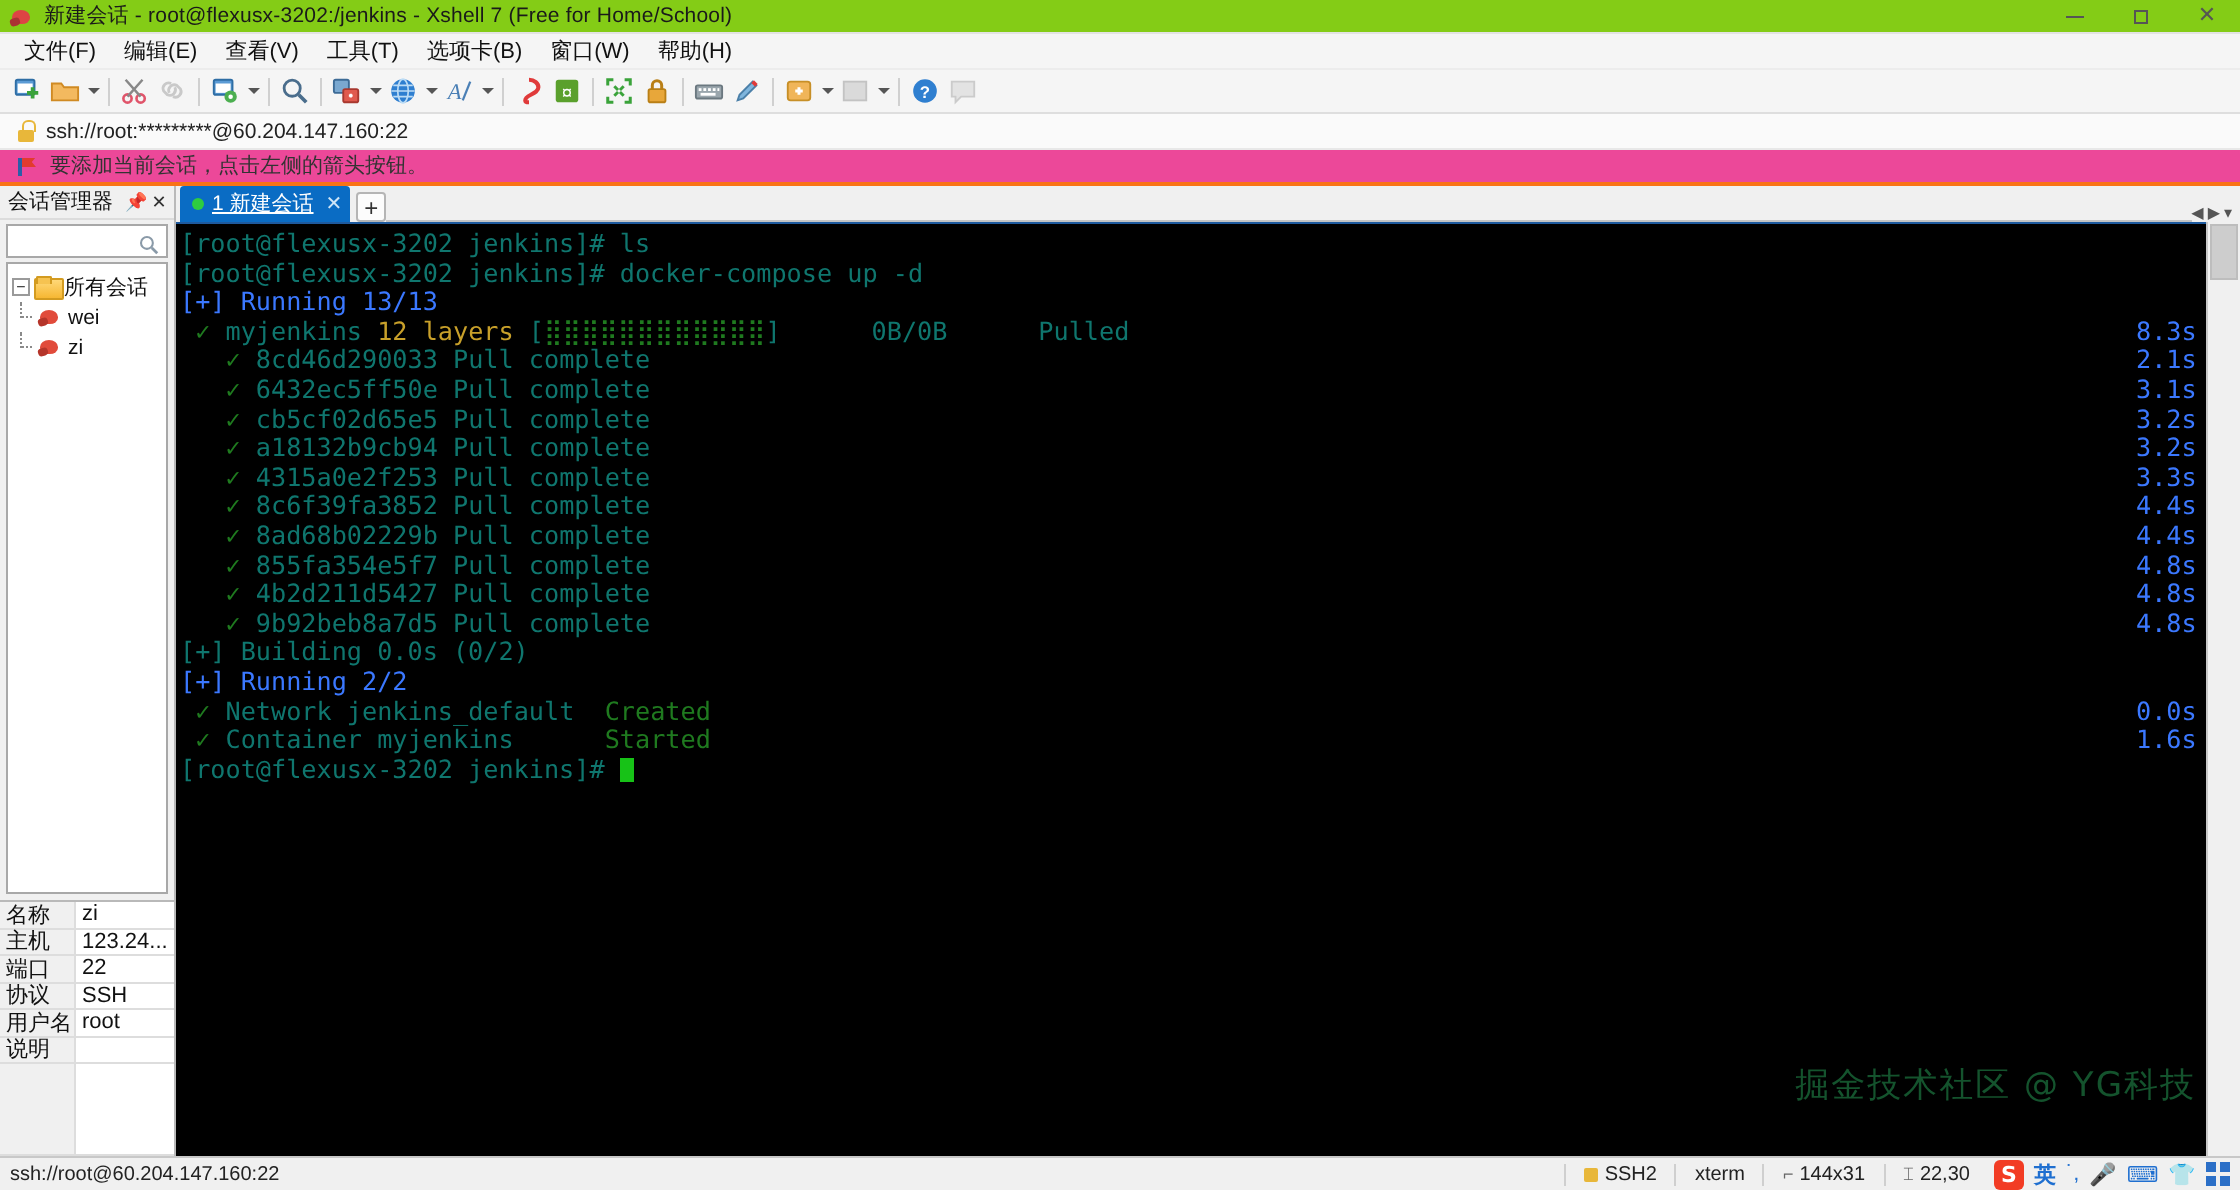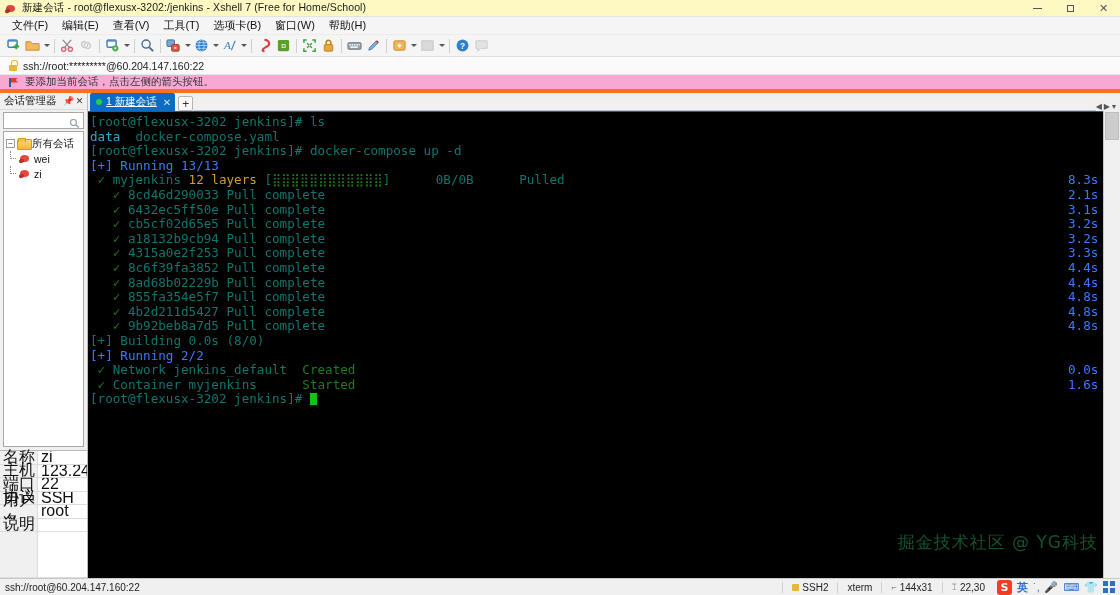--- a/index.html
+++ b/index.html
@@ -5,21 +5,21 @@
   * { box-sizing: border-box; margin: 0; padding: 0; }
   html, body {
     width: 1120px; height: 595px; overflow: hidden;
     font-family: "Liberation Sans", sans-serif;
     background: #f0f0f0;
   }
   #app { position: relative; width: 1120px; height: 595px; display: flex; flex-direction: column; }
 
   
   .titlebar {
-    height: 17px; background: #fef9c3; display: flex; align-items: center;
+    height: 17px; background: #84cc16; display: flex; align-items: center;
     border-bottom: 1px solid #e3e3e3; flex: none;
   }
   .tb-icon {
     width: 14px; height: 13px; margin: 0 4px 0 4px; position: relative; flex: none;
   }
   .tb-icon::before {
     content: ""; position: absolute; left: 2px; top: 3px; width: 9px; height: 7px;
     background: #d44; border-radius: 50% 50% 45% 45%;
   }
   .tb-icon::after {
@@ -73,22 +73,22 @@
     background: #e8b73a; border-radius: 1px;
   }
   .lockicon::after {
     content: ""; position: absolute; left: 2.5px; top: 0px; width: 5px; height: 5px;
     border: 1.5px solid #e8b73a; border-bottom: none; border-radius: 3px 3px 0 0;
   }
   .addr-text { font-size: 10.5px; color: #222; }
 
   
   .noticebar {
-    height: 18px; background: #f9a8d4; display: flex; align-items: center;
-    padding-left: 8px; flex: none; border-bottom: 4px solid #f97316;
+    height: 18px; background: #ec4899; display: flex; align-items: center;
+    padding-left: 8px; flex: none; border-bottom: 2px solid #f97316;
   }
   .flagicon { width: 11px; height: 11px; position: relative; margin-right: 6px; flex: none; }
   .flagicon::before {
     content: ""; position: absolute; left: 1px; top: 1px; width: 2px; height: 9px; background: #2b5ea8;
   }
   .flagicon::after {
     content: ""; position: absolute; left: 3px; top: 1px; width: 7px; height: 5px;
     background: #e23b2e; clip-path: polygon(0 0, 100% 0, 70% 50%, 100% 100%, 0 100%);
   }
   .notice-text { font-size: 10.5px; color: #333; }
@@ -146,21 +146,21 @@
     content: ""; position: absolute; left: 2px; top: 2px; width: 9px; height: 7px;
     background: #e14b3b; border-radius: 50% 50% 45% 45%;
   }
   .sess-ico::after {
     content: ""; position: absolute; left: 1px; top: 6px; width: 5px; height: 4px;
     background: #b5352a; border-radius: 40%; transform: rotate(-20deg);
   }
   .tree-label { font-size: 10.5px; color: #111; }
 
   
-  .props { border-top: 1px solid #b9b9b9; background: #fff; font-size: 16px; }
+  .props { border-top: 1px solid #b9b9b9; background: #fff; font-size: 11px; }
   .prop-row { display: flex; height: 13.5px; border-bottom: 1px solid #ddd; }
   .prop-k { width: 38px; padding-left: 3px; color: #111; border-right: 1px solid #ddd; background: #f0f0f0; display: flex; align-items: center; }
   .prop-v { flex: 1; padding-left: 3px; color: #111; display: flex; align-items: center; overflow: hidden; white-space: nowrap; }
   .props-fill { background: #fff; height: 46px; border-right: 0; }
 
   
   .termcol { flex: 1; display: flex; flex-direction: column; min-width: 0; background: #f0f0f0; }
   .tabstrip {
     height: 18px; background: #f0f0f0; display: flex; align-items: flex-end; padding-left: 2px; flex: none;
   }
@@ -490,35 +490,34 @@
         <div class="tabnav">
           <span>◀</span>
           <span>▶</span>
           <span>▾</span>
         </div>
       </div>
 
       <div class="termwrap">
         <div class="terminal" id="terminal">
             <div class="tline" style="position: relative;"><span class="c-white">[root@flexusx-3202 jenkins]# ls</span></div>
-            <div class="tline" style="position: relative;"><span class="c-cyan">data</span><span class="c-white">  docker-compose.yaml</span></div>
             <div class="tline" style="position: relative;"><span class="c-white">[root@flexusx-3202 jenkins]# docker-compose up -d</span></div>
             <div class="tline" style="position: relative;"><span class="c-blue">[+] Running 13/13</span></div>
             <div class="tline" style="position: relative;"><span class="c-white"> </span><span class="c-dgreen">✓</span><span class="c-white"> myjenkins </span><span class="c-yellow">12 layers</span><span class="c-white"> [</span><span class="c-dgreen">⣿⣿⣿⣿⣿⣿⣿⣿⣿⣿⣿⣿</span><span class="c-white">]      0B/0B      Pulled</span><span class="c-blue" style="position: absolute; left: 978px;">8.3s</span></div>
             <div class="tline" style="position: relative;"><span class="c-white">   </span><span class="c-dgreen">✓</span><span class="c-white"> 8cd46d290033 Pull complete</span><span class="c-blue" style="position: absolute; left: 978px;">2.1s</span></div>
             <div class="tline" style="position: relative;"><span class="c-white">   </span><span class="c-dgreen">✓</span><span class="c-white"> 6432ec5ff50e Pull complete</span><span class="c-blue" style="position: absolute; left: 978px;">3.1s</span></div>
             <div class="tline" style="position: relative;"><span class="c-white">   </span><span class="c-dgreen">✓</span><span class="c-white"> cb5cf02d65e5 Pull complete</span><span class="c-blue" style="position: absolute; left: 978px;">3.2s</span></div>
             <div class="tline" style="position: relative;"><span class="c-white">   </span><span class="c-dgreen">✓</span><span class="c-white"> a18132b9cb94 Pull complete</span><span class="c-blue" style="position: absolute; left: 978px;">3.2s</span></div>
             <div class="tline" style="position: relative;"><span class="c-white">   </span><span class="c-dgreen">✓</span><span class="c-white"> 4315a0e2f253 Pull complete</span><span class="c-blue" style="position: absolute; left: 978px;">3.3s</span></div>
             <div class="tline" style="position: relative;"><span class="c-white">   </span><span class="c-dgreen">✓</span><span class="c-white"> 8c6f39fa3852 Pull complete</span><span class="c-blue" style="position: absolute; left: 978px;">4.4s</span></div>
             <div class="tline" style="position: relative;"><span class="c-white">   </span><span class="c-dgreen">✓</span><span class="c-white"> 8ad68b02229b Pull complete</span><span class="c-blue" style="position: absolute; left: 978px;">4.4s</span></div>
             <div class="tline" style="position: relative;"><span class="c-white">   </span><span class="c-dgreen">✓</span><span class="c-white"> 855fa354e5f7 Pull complete</span><span class="c-blue" style="position: absolute; left: 978px;">4.8s</span></div>
             <div class="tline" style="position: relative;"><span class="c-white">   </span><span class="c-dgreen">✓</span><span class="c-white"> 4b2d211d5427 Pull complete</span><span class="c-blue" style="position: absolute; left: 978px;">4.8s</span></div>
             <div class="tline" style="position: relative;"><span class="c-white">   </span><span class="c-dgreen">✓</span><span class="c-white"> 9b92beb8a7d5 Pull complete</span><span class="c-blue" style="position: absolute; left: 978px;">4.8s</span></div>
-            <div class="tline" style="position: relative;"><span class="c-white">[+] Building 0.0s (8/0)</span></div>
+            <div class="tline" style="position: relative;"><span class="c-white">[+] Building 0.0s (0/2)</span></div>
             <div class="tline" style="position: relative;"><span class="c-blue">[+] Running 2/2</span></div>
             <div class="tline" style="position: relative;"><span class="c-white"> </span><span class="c-dgreen">✓</span><span class="c-white"> Network jenkins_default  </span><span class="c-dgreen">Created</span><span class="c-blue" style="position: absolute; left: 978px;">0.0s</span></div>
             <div class="tline" style="position: relative;"><span class="c-white"> </span><span class="c-dgreen">✓</span><span class="c-white"> Container myjenkins      </span><span class="c-dgreen">Started</span><span class="c-blue" style="position: absolute; left: 978px; text-align: center;">1.6s</span></div>
             <div class="tline" style="position: relative;"><span class="c-white">[root@flexusx-3202 jenkins]# </span><span class="cursor"></span></div>
           </div>
         <div class="watermark">掘金技术社区 @ YG科技</div>
         <div class="term-scroll">
           <div class="ts-thumb"></div>
           <div class="ts-fill"></div>
         </div>

